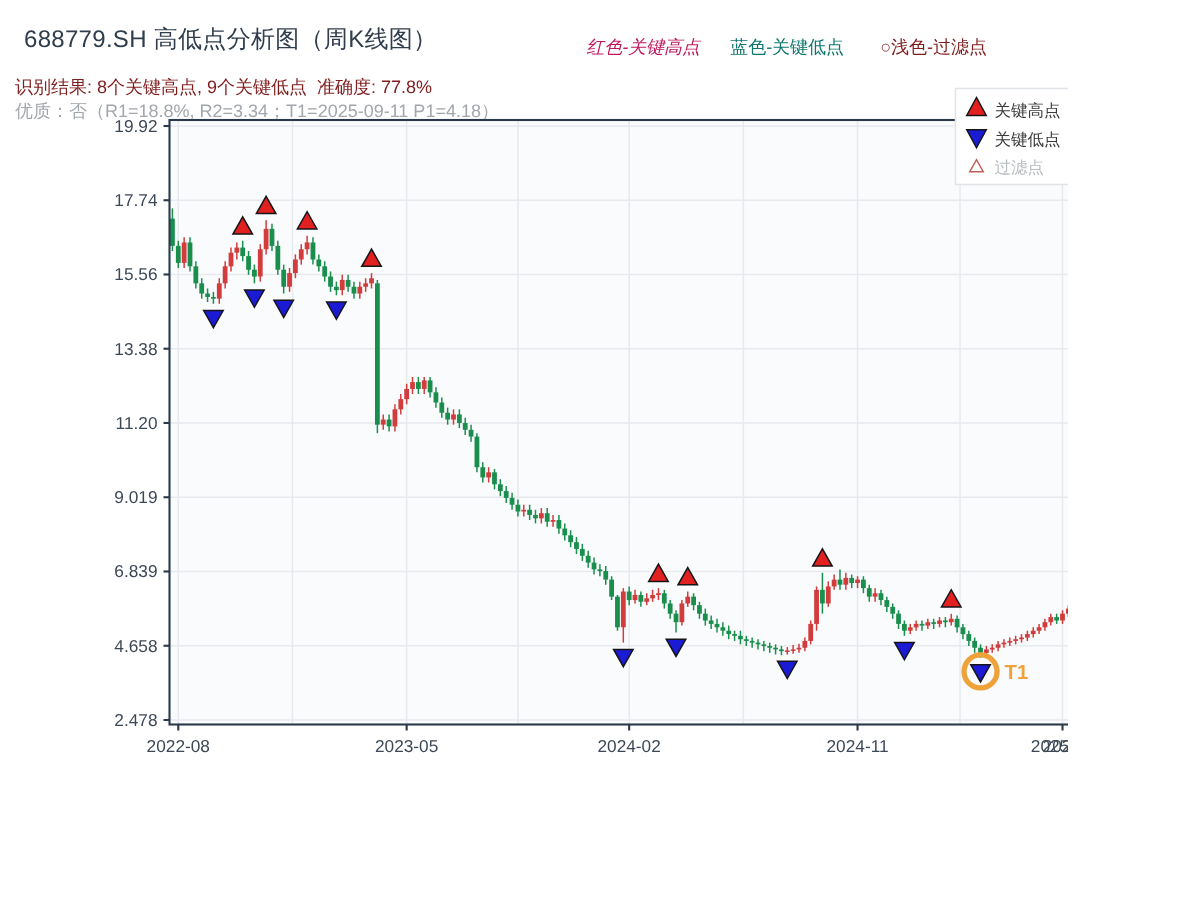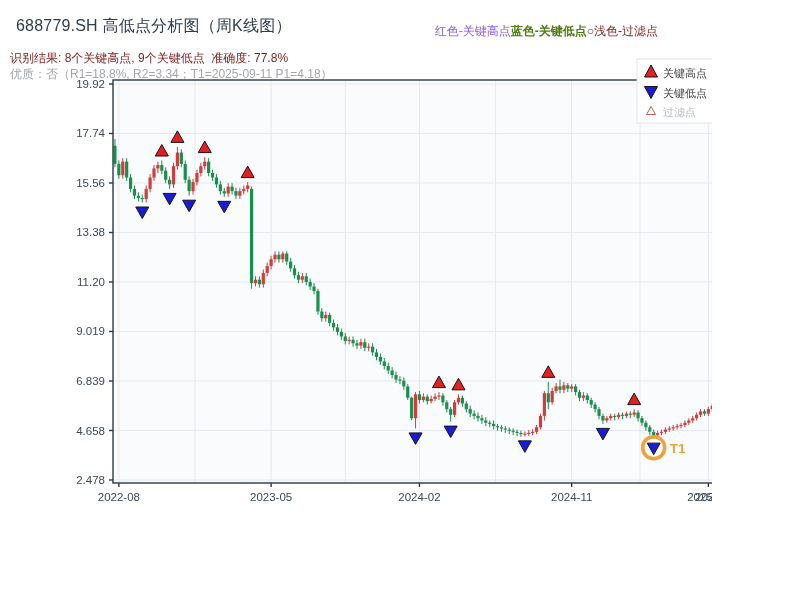--- a/index.html
+++ b/index.html
@@ -1,22 +1,22 @@
 <!DOCTYPE html>
 <html><head>
 <meta charset="utf-8">
 <style>
   html,body{margin:0;padding:0;background:#fff;}
   #screen{position:relative;width:712px;height:600px;background:#fff;overflow:hidden;
           font-family:"Liberation Sans","DejaVu Sans",sans-serif;}
   .page-title{position:absolute;left:16px;top:16px;font-size:16px;font-weight:500;
               color:#2f3d4d;letter-spacing:.2px;white-space:pre;}
   .top-legend{position:absolute;right:54px;top:23px;display:flex;align-items:center;font-size:12px;white-space:pre;}
-  .lg-high{color:#8b5cf6;}
-  .lg-low{color:#4d7c0f;margin-right:0;font-weight:bold;}
+  .lg-high{color:#be185d;margin-right:20px;font-style:italic;}
+  .lg-low{color:#0f766e;margin-right:24px;}
   .lg-filter{color:#7f1d1d;}
   .result-line{position:absolute;left:10px;top:50px;font-size:12px;color:#7f1d1d;white-space:pre;}
   .quality-line{position:absolute;left:10px;top:66px;font-size:12px;color:#a2a7ad;white-space:pre;}
   svg{position:absolute;left:0;top:0;}
   svg text{font-family:"Liberation Sans","DejaVu Sans",sans-serif;}
 </style>
 </head>
 <body>
 
 <div id="screen">

